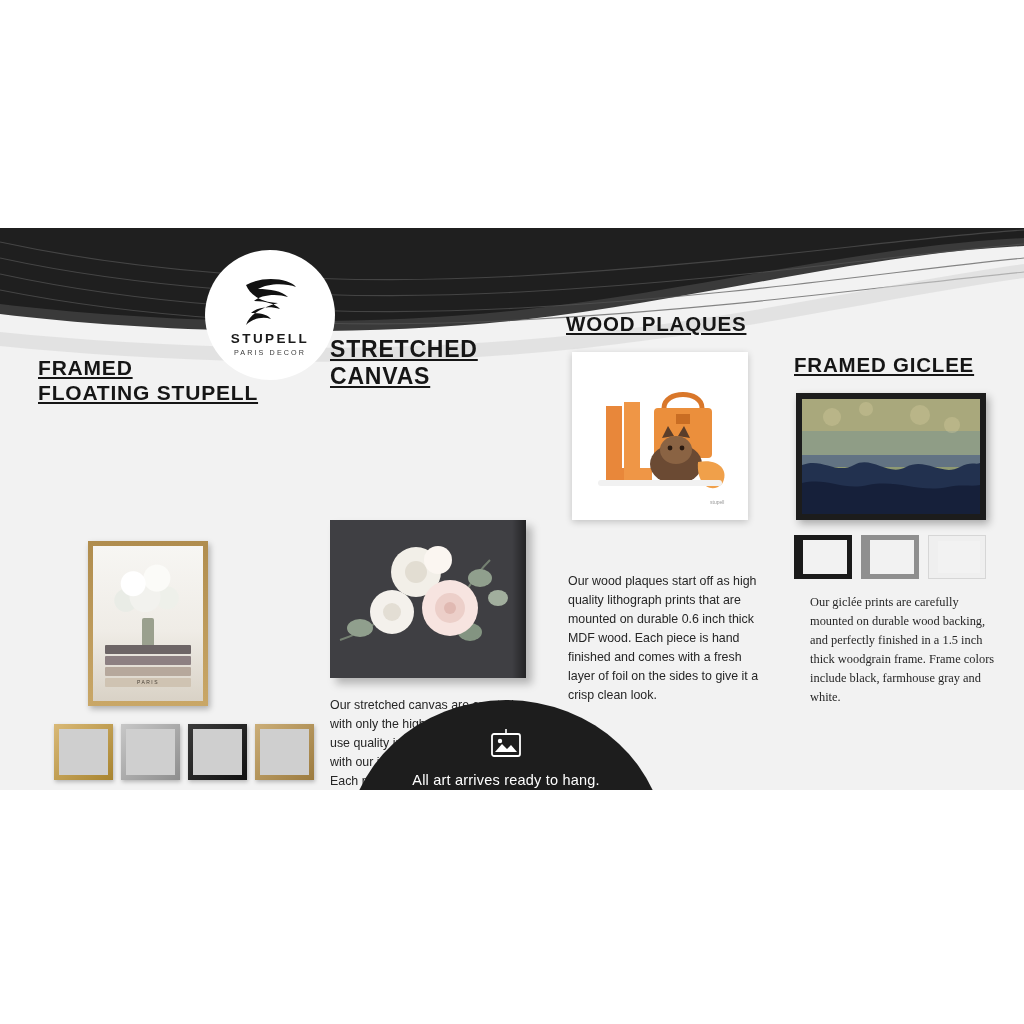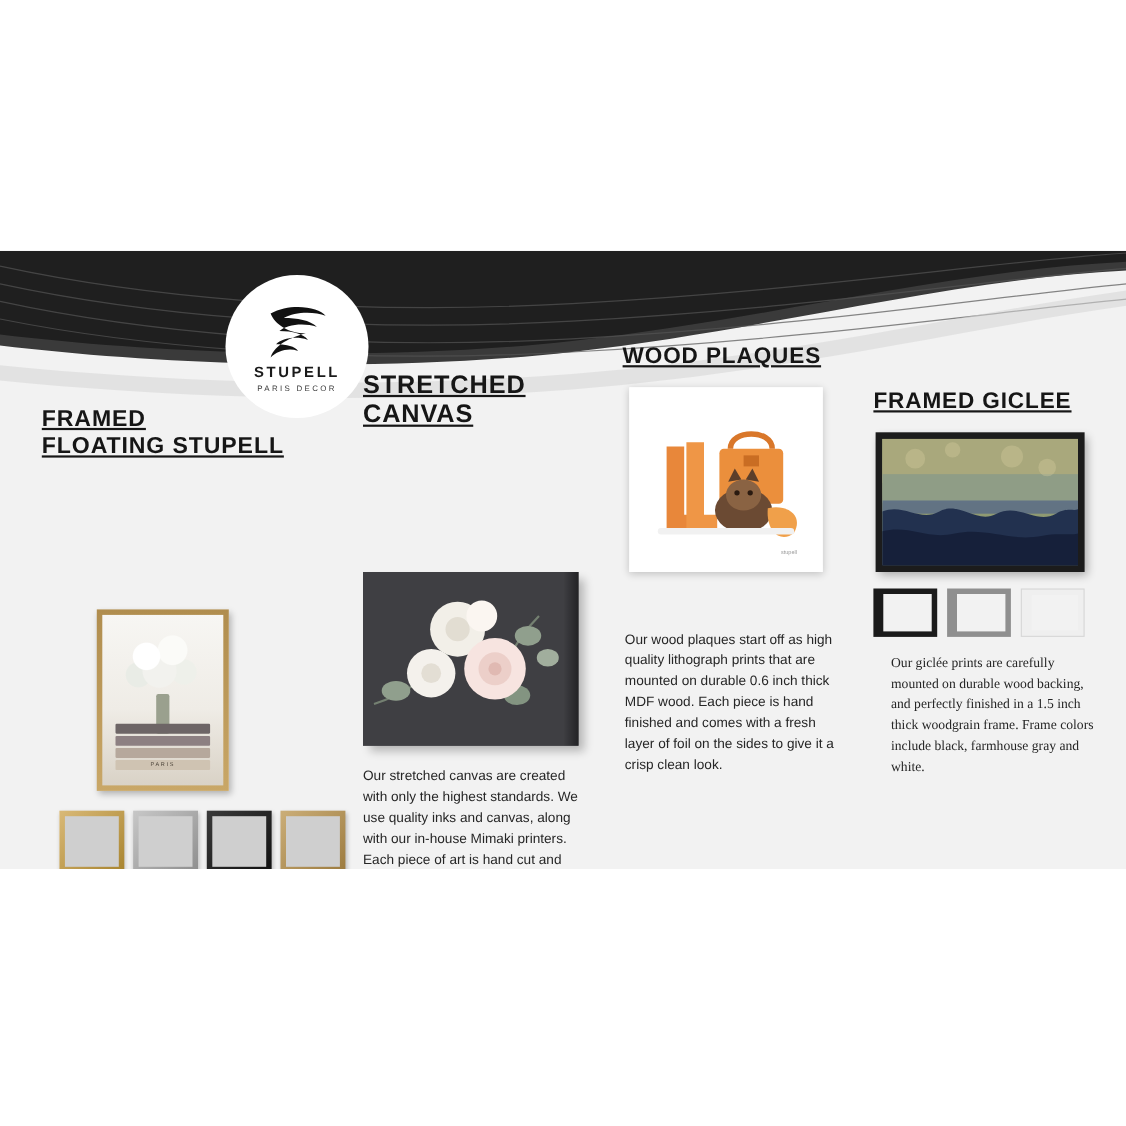--- a/index.html
+++ b/index.html
@@ -55,21 +55,21 @@
     letter-spacing:0.8px;
     line-height:1.18;
     text-decoration:underline;
   }
   .col-body{
     font-size:12.4px;
     line-height:1.53;
     color:#262626;
   }
   
-  #col1{left:38px;top:141px;width:265px;}
+  #col1{left:38px;top:128px;width:265px;}
   #col1 .col-title{font-size:21px;}
   .art1{
     position:absolute;left:50px;top:185px;
     width:120px;height:165px;
     background:linear-gradient(#b08d4e,#c9a767);
     padding:5px;box-sizing:border-box;
     box-shadow:2px 3px 6px rgba(0,0,0,.28);
   }
   .art1-inner{
     width:100%;height:100%;
@@ -324,14 +324,23 @@
       <div class="fr fr-gray">
           <i></i>
         </div>
       <div class="fr fr-white">
           <i></i>
         </div>
     </div>
     <div class="col-body">Our giclée prints are carefully mounted on durable wood backing, and perfectly finished in a 1.5 inch thick woodgrain frame. Frame colors include black, farmhouse gray and white.</div>
   </div>
 
+  <div class="bottom-badge">
+    <svg class="badge-icon" width="40" height="34" viewBox="0 0 40 34">
+      <path d="M20 1 v4" stroke="#fff" stroke-width="1.6"></path>
+      <rect x="6" y="6" width="28" height="22" rx="2" fill="none" stroke="#fff" stroke-width="1.8"></rect>
+      <circle cx="14" cy="13" r="2.2" fill="#fff"></circle>
+      <path d="M9 24 l7 -8 5 5 4 -4 6 7 Z" fill="#fff"></path>
+    </svg>
+    <div class="badge-text">All art arrives ready to hang.</div>
+  </div>
 
 </div>
 
 </body></html>

